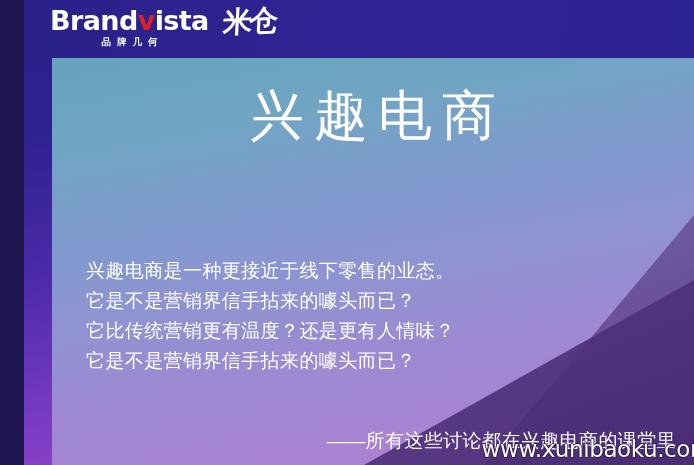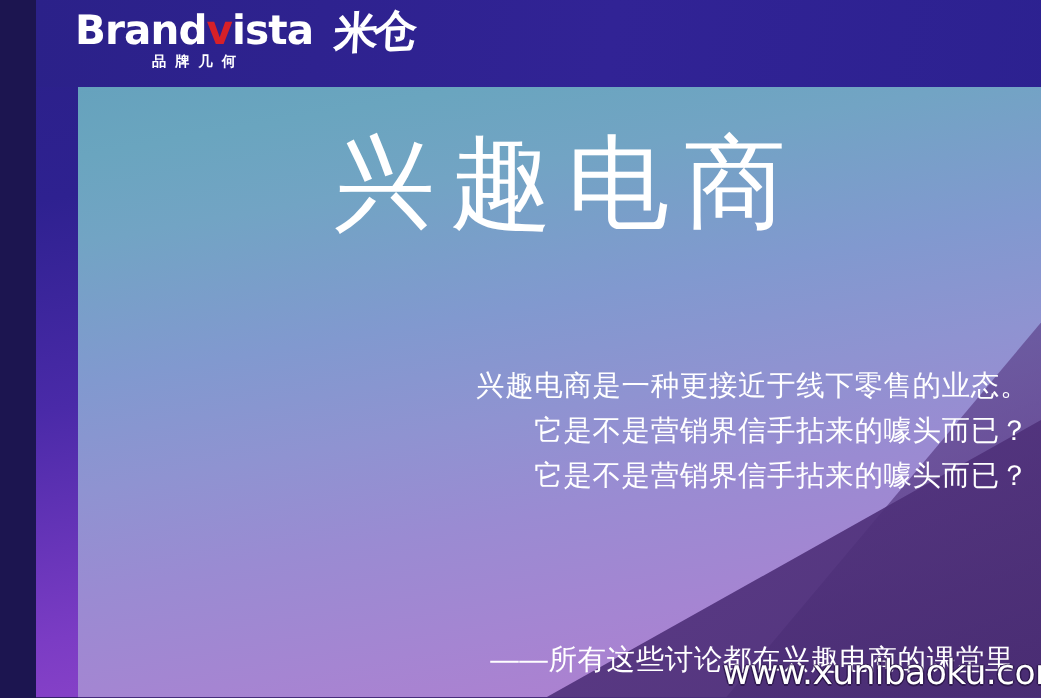--- a/index.html
+++ b/index.html
@@ -135,36 +135,35 @@
 
   
   #title {
     position: absolute;
     left: 0;
     top: 28px;
     width: 642px;
     text-align: center;
     z-index: 14;
     color: #ffffff;
-    font-size: 68px;
+    font-size: 54px;
     font-weight: 400;
     line-height: 1.08;
     letter-spacing: 10px;
     text-indent: 10px;
     white-space: nowrap;
   }
 
   
   #body-lines {
     position: absolute;
     left: 34px;
-    top: 185px;
+    top: 198px;
     width: 600px;
     z-index: 14;
-    text-align: right;
   }
   .body-line {
     color: #ffffff;
     font-size: 19px;
     line-height: 30px;
     letter-spacing: 0.4px;
     white-space: nowrap;
   }
 
   #attribution {
@@ -219,20 +218,21 @@
   <div id="content-panel">
 
     <div id="corner-wedge"></div>
     <div id="corner-wedge-2"></div>
 
     <div id="title">兴趣电商</div>
 
     <div id="body-lines">
       <div class="body-line">兴趣电商是一种更接近于线下零售的业态。</div>
       <div class="body-line">它是不是营销界信手拈来的噱头而已？</div>
+      <div class="body-line">它比传统营销更有温度？还是更有人情味？</div>
       <div class="body-line">它是不是营销界信手拈来的噱头而已？</div>
     </div>
 
     <div id="attribution">——所有这些讨论都在兴趣电商的课堂里</div>
   </div>
 
   <div id="watermark">www.xunibaoku.com</div>
 
 </div>
 

